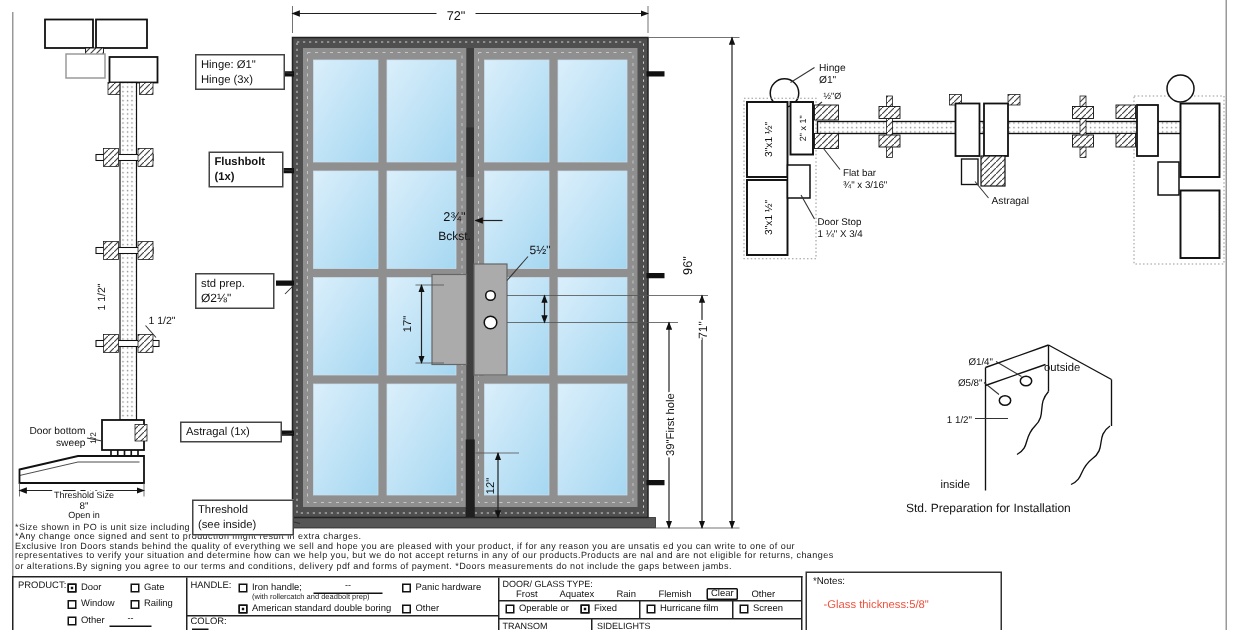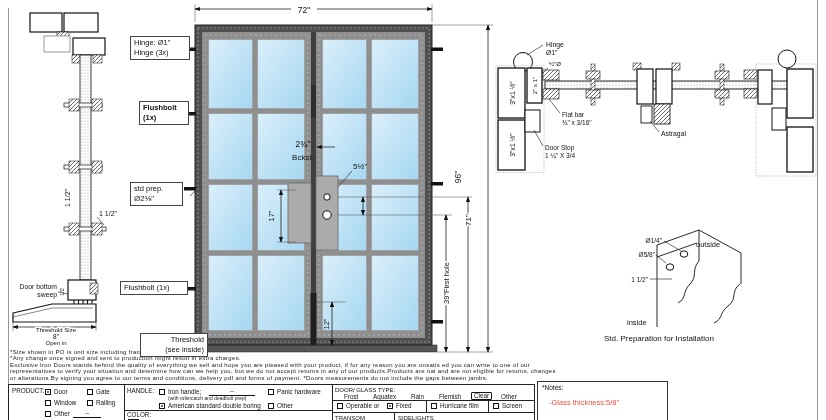--- a/index.html
+++ b/index.html
@@ -284,23 +284,23 @@
   </div>
   <div class="callout" style="left:139px;top:101px;width:42px;font-weight:bold;">
     <div>Flushbolt</div>
     <div>(1x)</div>
   </div>
   <div class="callout" style="left:130px;top:182px;width:45px;">
     <div>std prep.</div>
     <div style="font-size:8px;">Ø2⅛"</div>
   </div>
   <div class="callout" style="left:120px;top:281px;width:60px;">
-    <div>Flushbolt (1x)</div>
-  </div>
-  <div class="callout" style="left:140px;top:333px;width:60px;text-align:right;">
+    <div>Astragal (1x)</div>
+  </div>
+  <div class="callout" style="left:128px;top:333px;width:60px;">
     <div>Threshold</div>
     <div>(see inside)</div>
   </div>
 
   <div class="fineprint">
     <div>*Size shown in PO is unit size including frame and threshold.</div>
     <div>*Any change once signed and sent to production might result in extra charges.</div>
     <div>Exclusive Iron Doors stands behind the quality of everything we sell and hope you are pleased with your product, if for any reason you are unsatis ed you can write to one of our</div>
     <div>representatives to verify your situation and determine how can we help you, but we do not accept returns in any of our products.Products are  nal and are not eligible for returns, changes</div>
     <div>or alterations.By signing you agree to our terms and conditions, delivery pdf and forms of payment. *Doors measurements do not include the gaps between jambs.</div>

